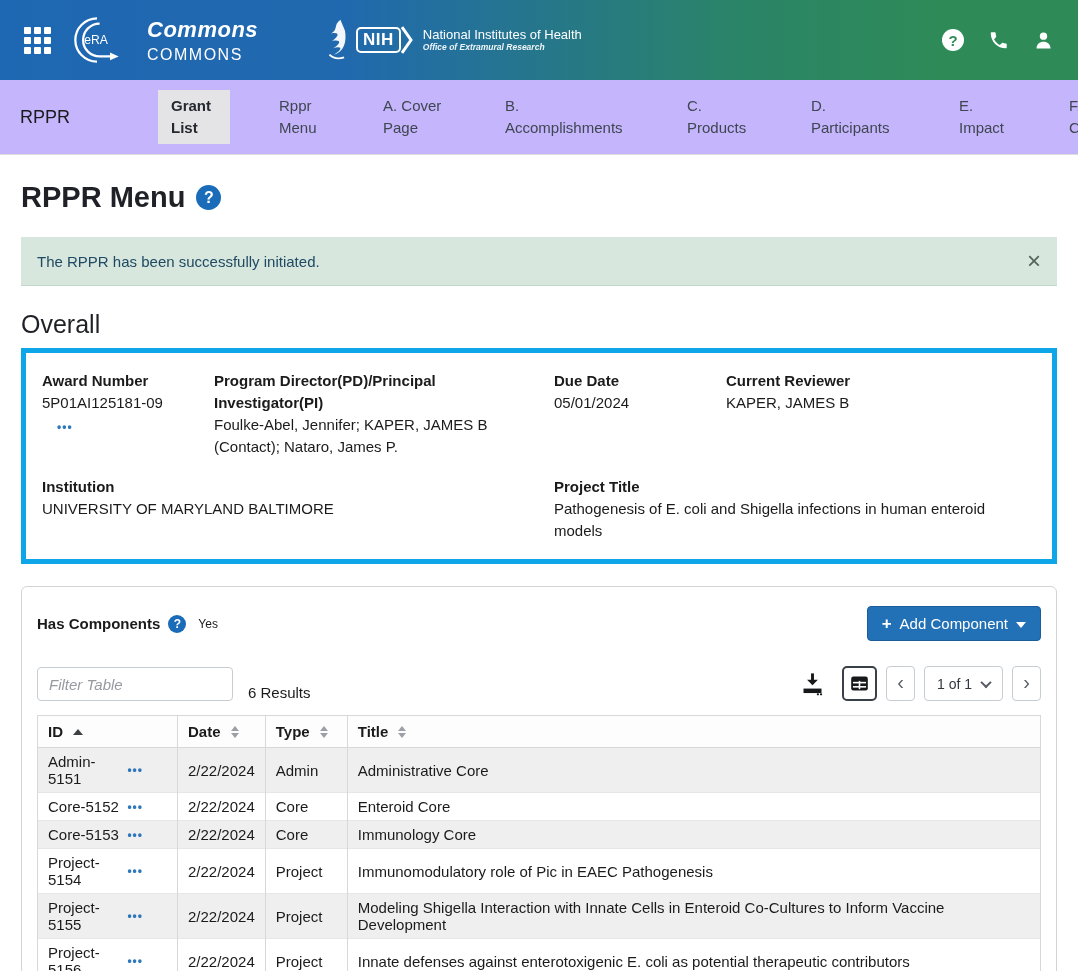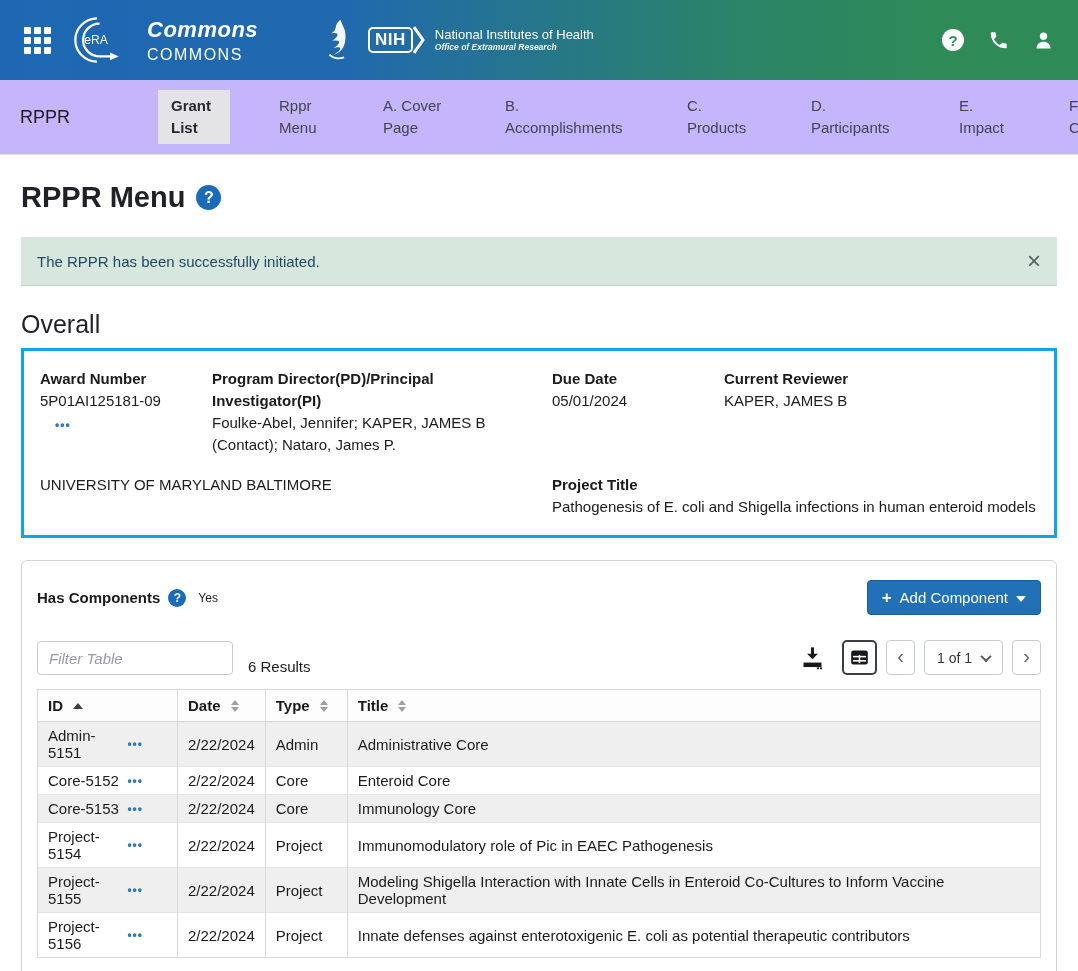--- a/index.html
+++ b/index.html
@@ -15,21 +15,21 @@
     background: linear-gradient(90deg, #1e67b2 0%, #2169ae 32%, #2a8468 68%, #2e8b57 88%);
     display: flex; align-items: center; padding: 0 24px;
   }
   .apps-grid { display: grid; grid-template-columns: repeat(3, 7px); grid-template-rows: repeat(3, 7px); gap: 3px; cursor: pointer; }
   .apps-grid i { background: #fff; border-radius: 1px; }
   .era-logo { margin-left: 20px; cursor: pointer; display: flex; align-items: center; }
   .brand { margin-left: 24px; color: #fff; cursor: pointer; }
   .brand .b1 { font-size: 22px; font-weight: bold; font-style: italic; letter-spacing: .5px; }
   .brand .b2 { font-size: 16px; letter-spacing: 1.5px; margin-top: 3px; }
   .hhs { margin-left: 62px; display: flex; align-items: center; }
-  .nih { margin-left: 20px; display: flex; align-items: center; color: #fff; }
+  .nih { margin-left: 8px; display: flex; align-items: center; color: #fff; }
   .nih-box { border: 2.5px solid #fff; border-radius: 5px; padding: 1px 5px; font-weight: bold; font-size: 17px; letter-spacing: .5px; }
   .nih-text { margin-left: 10px; line-height: 1.15; }
   .nih-text .t1 { font-size: 13px; }
   .nih-text .t2 { font-size: 8.5px; font-style: italic; font-weight: bold; opacity: .92; }
   .banner-right { margin-left: auto; display: flex; align-items: center; gap: 24px; }
   .help-disc { width: 22px; height: 22px; border-radius: 50%; background: #fff; color: #2e8b57; font-weight: bold; font-size: 15px; display: flex; align-items: center; justify-content: center; cursor: pointer; }
   .ico-btn { cursor: pointer; display: flex; align-items: center; }
   
   .navbar {
     height: 75px; background: #c4b5fd; border-bottom: 1px solid #ddd;
@@ -47,21 +47,21 @@
   .help-circle { width: 25px; height: 25px; border-radius: 50%; background: #1a6cb8; color: #fff; font-weight: bold; font-size: 16px; display: flex; align-items: center; justify-content: center; cursor: pointer; }
   .help-circle.sm { width: 18px; height: 18px; font-size: 12px; }
   .alert {
     margin-top: 23px; height: 49px; background: #d7e7de; border-bottom: 1px solid #c2d5c9;
     display: flex; align-items: center; padding: 0 16px; font-size: 15px; color: #204a62;
   }
   .alert-close { margin-left: auto; color: #57635d; font-size: 24px; line-height: 1; cursor: pointer; font-weight: normal; }
   .h2 { margin-top: 24px; font-size: 25px; font-weight: normal; color: #1f2127; }
   
   .overall-box {
-    margin-top: 9px; border: 3px solid #0ea5e9; padding: 17px 16px;
+    margin-top: 9px; border: 5px solid #0ea5e9; padding: 17px 16px;
     display: grid; grid-template-columns: 172px 340px 172px 173px 1fr;
     row-gap: 18px; font-size: 15px; line-height: 22px;
   }
   .field-label { font-weight: bold; }
   .more-dots { color: #2d77bb; font-weight: bold; letter-spacing: 1px; font-size: 12px; cursor: pointer; }
   .award-more { margin-left: 15px; margin-top: 2px; }
   .span2 { grid-column: 1 / 3; }
   .span3 { grid-column: 3 / 6; }
   .pad-r { padding-right: 22px; }
   
@@ -238,20 +238,21 @@
     </div>
     <div>
       <div class="field-label">Due Date</div>
       <div>05/01/2024</div>
     </div>
     <div>
       <div class="field-label">Current Reviewer</div>
       <div>KAPER, JAMES B</div>
     </div>
     <div class="span2">
+      <div class="field-label">Institution</div>
       <div>UNIVERSITY OF MARYLAND BALTIMORE</div>
     </div>
     <div class="span3">
       <div class="field-label">Project Title</div>
       <div>Pathogenesis of E. coli and Shigella infections in human enteroid models</div>
     </div>
   </section>
 
   <section class="card">
     <div class="hc-row">

